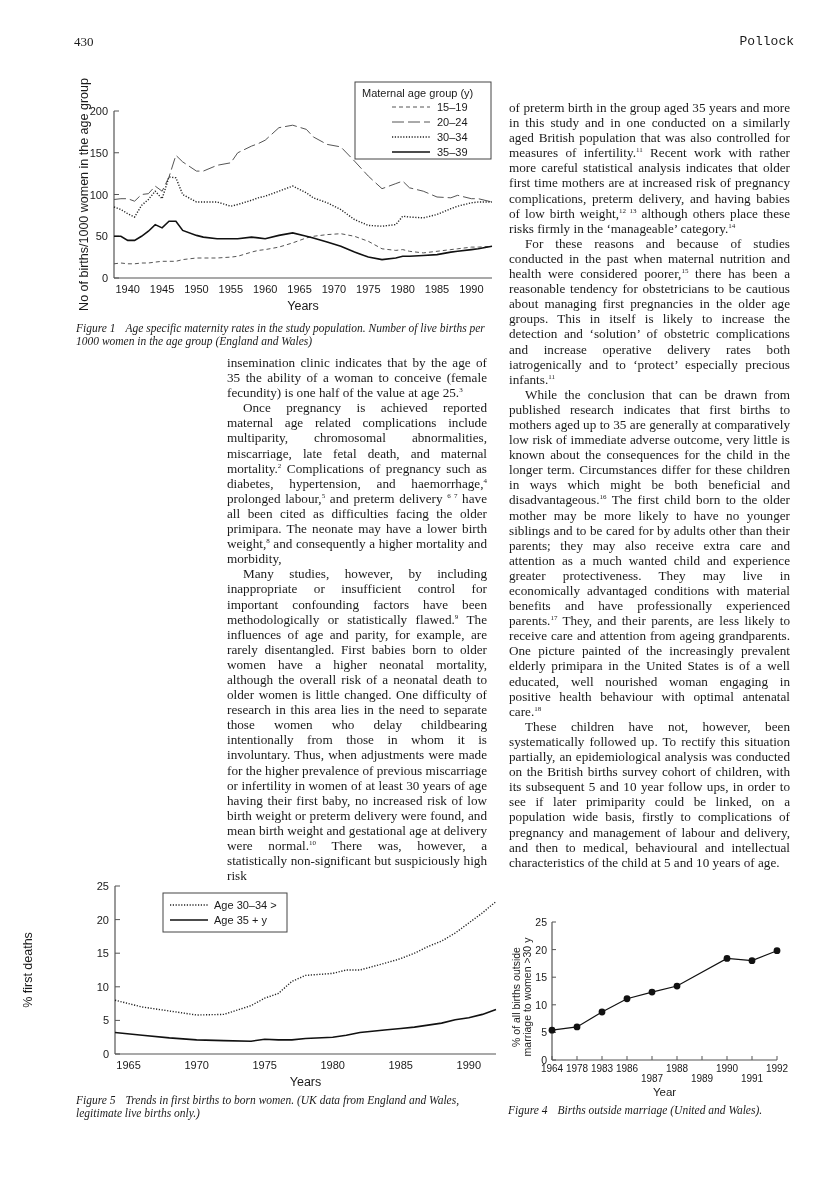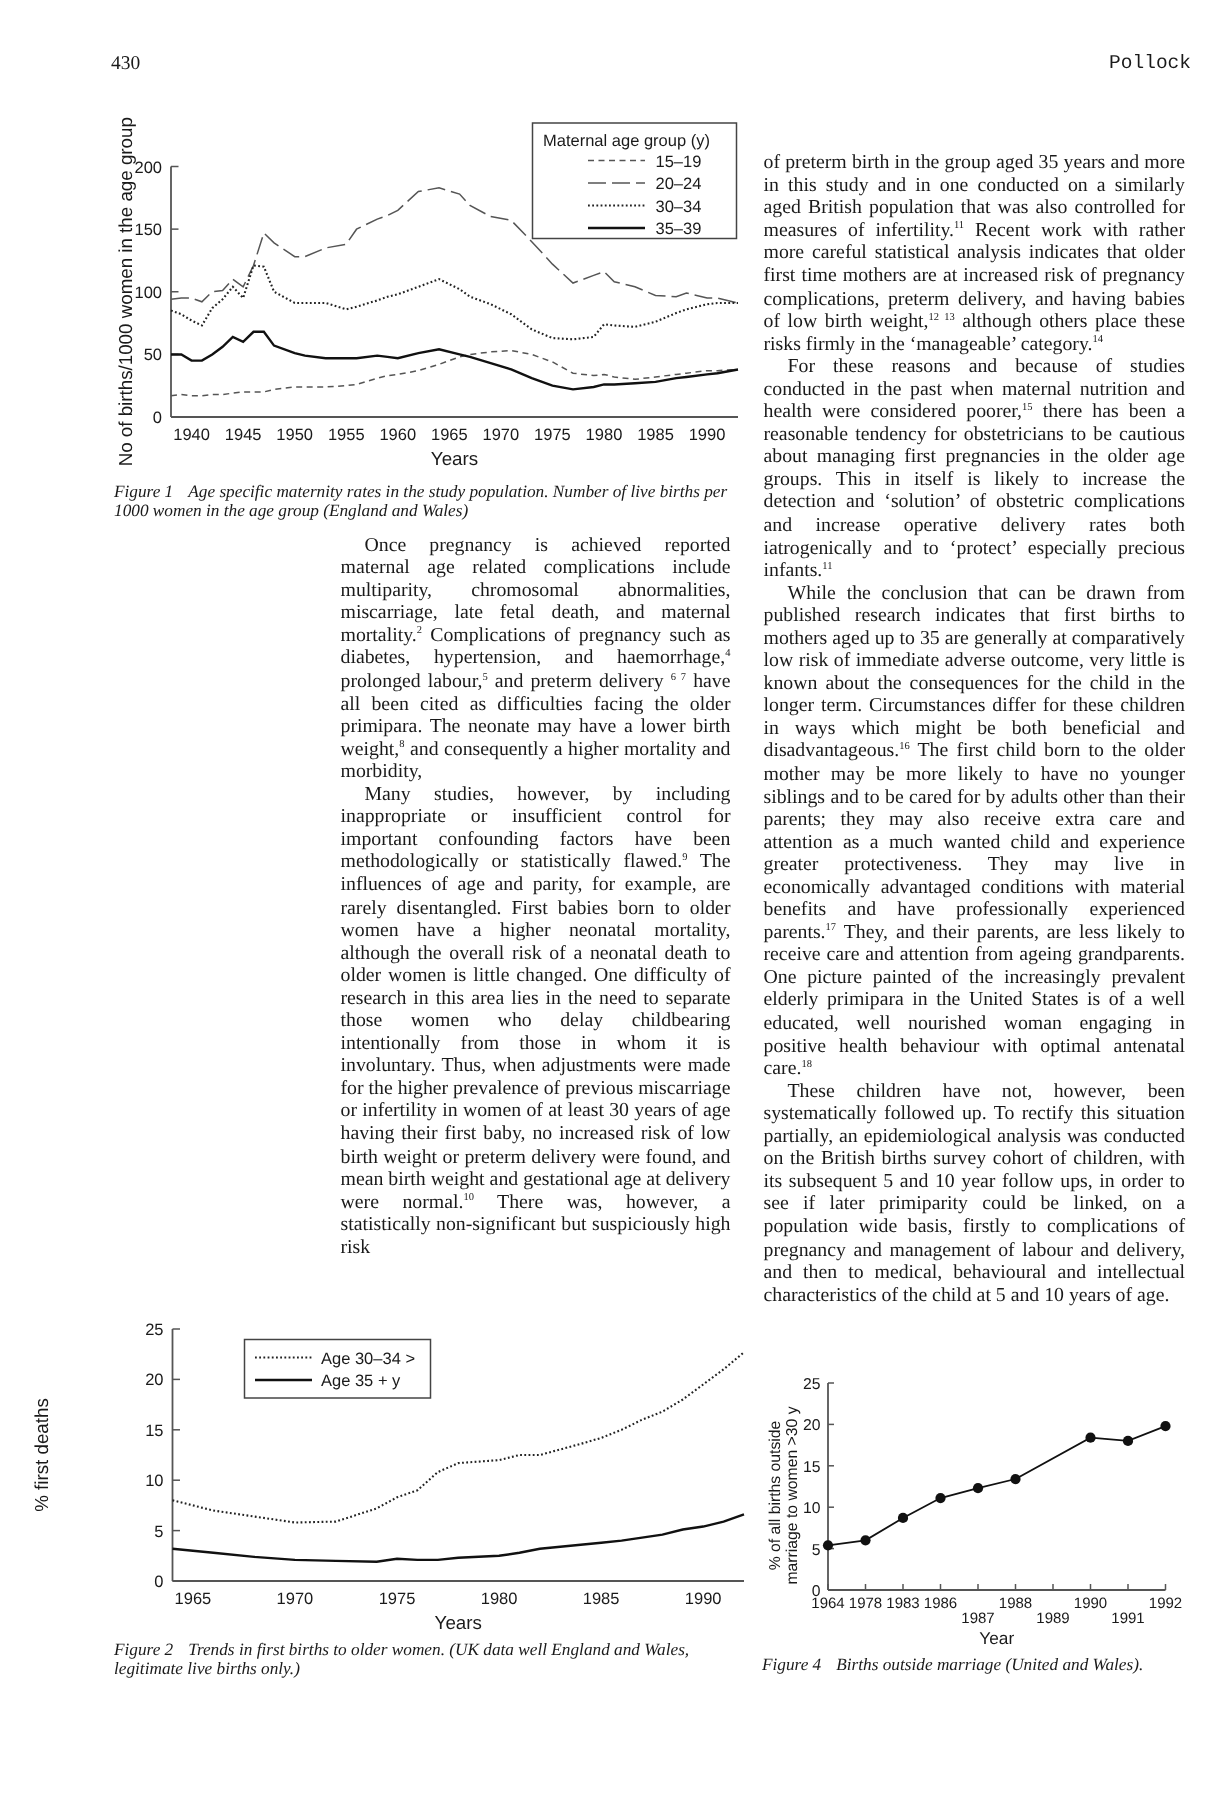--- a/index.html
+++ b/index.html
@@ -66,20 +66,21 @@
     <line x1="392" y1="137" x2="430" y2="137" stroke="#222" stroke-width="1.4" stroke-dasharray="1.2 1.6"></line>
     <text x="437" y="141" font-size="11">30–34</text>
     <line x1="392" y1="152" x2="430" y2="152" stroke="#111" stroke-width="1.6" stroke-dasharray=""></line>
     <text x="437" y="156" font-size="11">35–39</text>
   </svg>
 <div class="abs serif caption cap1">
   <span class="cap-lbl">Figure 1</span><span>Age specific maternity rates in the study population. Number of live births per 1000 women in the age group (England and Wales)</span>
 </div>
 
 <div class="abs serif col col-left">
+  <p><span>insemination clinic indicates that by the age of 35 the ability of a woman to conceive (female fecundity) is one half of the value at age 25.</span><sup>3</sup></p>
   <p class="ind"><span>Once pregnancy is achieved reported maternal age related complications include multiparity, chromosomal abnormalities, miscarriage, late fetal death, and maternal mortality.</span><sup>2</sup><span> Complications of pregnancy such as diabetes, hypertension, and haemorrhage,</span><sup>4</sup><span> prolonged labour,</span><sup>5</sup><span> and preterm delivery </span><sup>6 7</sup><span> have all been cited as difficulties facing the older primipara. The neonate may have a lower birth weight,</span><sup>8</sup><span> and consequently a higher mortality and morbidity,</span></p>
   <p class="ind"><span>Many studies, however, by including inappropriate or insufficient control for important confounding factors have been methodologically or statistically flawed.</span><sup>9</sup><span> The influences of age and parity, for example, are rarely disentangled. First babies born to older women have a higher neonatal mortality, although the overall risk of a neonatal death to older women is little changed. One difficulty of research in this area lies in the need to separate those women who delay childbearing intentionally from those in whom it is involuntary. Thus, when adjustments were made for the higher prevalence of previous miscarriage or infertility in women of at least 30 years of age having their first baby, no increased risk of low birth weight or preterm delivery were found, and mean birth weight and gestational age at delivery were normal.</span><sup>10</sup><span> There was, however, a statistically non-significant but suspiciously high risk</span></p>
 </div>
 
 <div class="abs serif col col-right">
   <p><span>of preterm birth in the group aged 35 years and more in this study and in one conducted on a similarly aged British population that was also controlled for measures of infertility.</span><sup>11</sup><span> Recent work with rather more careful statistical analysis indicates that older first time mothers are at increased risk of pregnancy complications, preterm delivery, and having babies of low birth weight,</span><sup>12 13</sup><span> although others place these risks firmly in the ‘manageable’ category.</span><sup>14</sup></p>
   <p class="ind"><span>For these reasons and because of studies conducted in the past when maternal nutrition and health were considered poorer,</span><sup>15</sup><span> there has been a reasonable tendency for obstetricians to be cautious about managing first pregnancies in the older age groups. This in itself is likely to increase the detection and ‘solution’ of obstetric complications and increase operative delivery rates both iatrogenically and to ‘protect’ especially precious infants.</span><sup>11</sup></p>
   <p class="ind"><span>While the conclusion that can be drawn from published research indicates that first births to mothers aged up to 35 are generally at comparatively low risk of immediate adverse outcome, very little is known about the consequences for the child in the longer term. Circumstances differ for these children in ways which might be both beneficial and disadvantageous.</span><sup>16</sup><span> The first child born to the older mother may be more likely to have no younger siblings and to be cared for by adults other than their parents; they may also receive extra care and attention as a much wanted child and experience greater protectiveness. They may live in economically advantaged conditions with material benefits and have professionally experienced parents.</span><sup>17</sup><span> They, and their parents, are less likely to receive care and attention from ageing grandparents. One picture painted of the increasingly prevalent elderly primipara in the United States is of a well educated, well nourished woman engaging in positive health behaviour with optimal antenatal care.</span><sup>18</sup></p>
   <p class="ind"><span>These children have not, however, been systematically followed up. To rectify this situation partially, an epidemiological analysis was conducted on the British births survey cohort of children, with its subsequent 5 and 10 year follow ups, in order to see if later primiparity could be linked, on a population wide basis, firstly to complications of pregnancy and management of labour and delivery, and then to medical, behavioural and intellectual characteristics of the child at 5 and 10 years of age.</span></p>
 </div>
@@ -109,21 +110,21 @@
     <text x="32" y="110" text-anchor="middle" font-size="12.5" transform="rotate(-90 32 110)">% first deaths</text>
     <polyline points="115.0,140.2 142.2,147.0 169.4,151.0 196.6,155.0 223.9,154.4 251.1,145.6 264.7,138.2 278.3,133.5 291.9,121.4 305.5,115.4 332.7,113.4 346.3,110.0 359.9,110.0 387.1,102.6 400.8,98.6 414.4,93.2 428.0,86.5 441.6,81.1 455.2,73.0 468.8,63.0 482.4,52.9 496.0,41.5" fill="none" stroke="#222" stroke-width="1.4" stroke-dasharray="1.2 1.6"></polyline>
     <polyline points="115.0,172.5 142.2,175.2 169.4,177.9 196.6,179.9 223.9,180.6 251.1,181.2 264.7,179.2 278.3,179.9 291.9,179.9 305.5,178.5 332.7,177.2 346.3,175.2 359.9,172.5 387.1,169.8 400.8,168.5 414.4,167.1 428.0,165.1 441.6,163.1 455.2,159.7 468.8,157.7 482.4,154.4 496.0,149.6" fill="none" stroke="#111" stroke-width="1.6" stroke-dasharray=""></polyline>
     <rect x="163" y="33" width="124" height="39" fill="#fff" stroke="#444" stroke-width="1"></rect>
     <line x1="170" y1="45" x2="208" y2="45" stroke="#222" stroke-width="1.4" stroke-dasharray="1.2 1.6"></line>
     <text x="214" y="49" font-size="11">Age 30–34 &gt;</text>
     <line x1="170" y1="60" x2="208" y2="60" stroke="#111" stroke-width="1.6" stroke-dasharray=""></line>
     <text x="214" y="64" font-size="11">Age 35 + y</text>
   </svg>
 <div class="abs serif caption cap2">
-  <span class="cap-lbl">Figure 2</span><span>Trends in first births to older women. (UK data well England and Wales, legitimate live births only.)</span>
+  <span class="cap-lbl">Figure 5</span><span>Trends in first births to born women. (UK data from England and Wales, legitimate live births only.)</span>
 </div>
 
 <svg class="abs" id="fig3" style="left:500px;top:900px" width="316" height="200">
     <line x1="52" y1="22" x2="52" y2="160" stroke="#555" stroke-width="1.2"></line>
     <line x1="52" y1="160" x2="277" y2="160" stroke="#555" stroke-width="1.2"></line>
     <line x1="52" y1="160" x2="56" y2="160" stroke="#555"></line>
     <text x="47" y="164" text-anchor="end" font-size="10.5">0</text>
     <line x1="52" y1="132.4" x2="56" y2="132.4" stroke="#555"></line>
     <text x="47" y="136.4" text-anchor="end" font-size="10.5">5</text>
     <line x1="52" y1="104.8" x2="56" y2="104.8" stroke="#555"></line>

